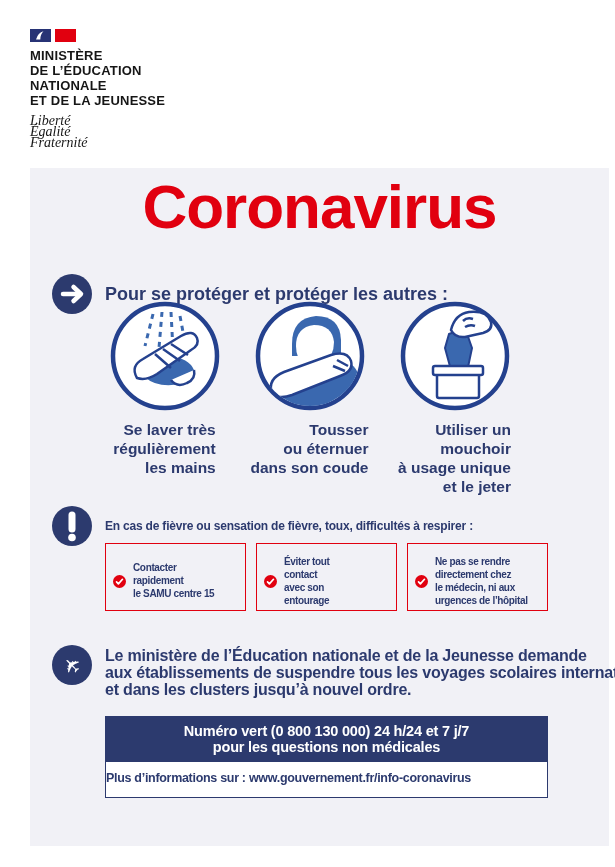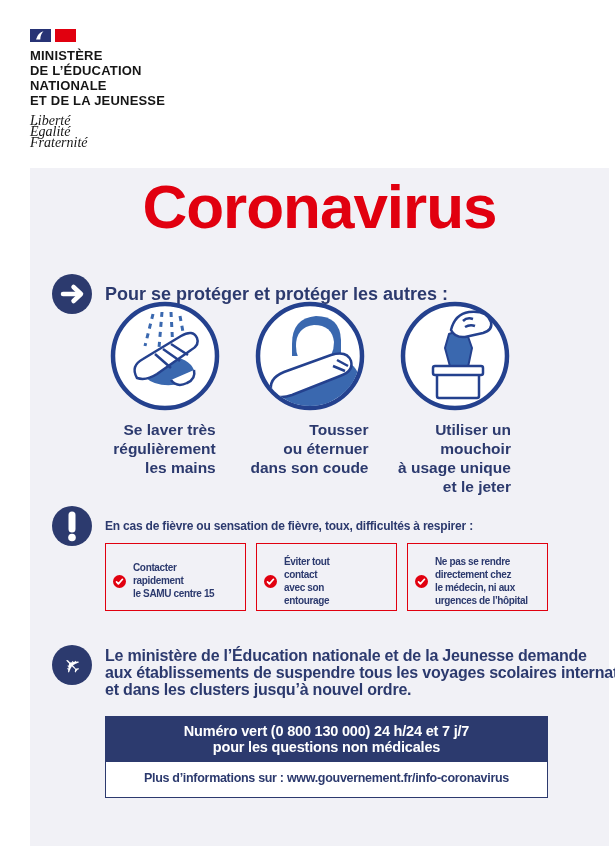--- a/index.html
+++ b/index.html
@@ -114,21 +114,21 @@
     width:443px;margin-left:75px;margin-top:18px;
     background:var(--navy);color:#fff;
     text-align:center;padding:7px 0 6px;
   }
   .hotline-banner div{
     font-weight:bold;font-size:14.5px;line-height:16px;letter-spacing:-.2px;
   }
   .info-box{
     width:443px;height:37px;margin-left:75px;
     background:#fff;border:1.8px solid var(--navy);
-    text-align:center;line-height:33px;
+    text-align:left;line-height:33px;
     color:var(--navy);font-weight:bold;font-size:12.5px;letter-spacing:-.3px;
   }
 
   
   .rim{fill:#fff;stroke:var(--rim);stroke-width:4.5;}
   .bluefill{fill:var(--blue);}
   .oline{stroke:var(--rim);stroke-width:2.5;fill:none;}
 </style>
 </head>
 <body>

